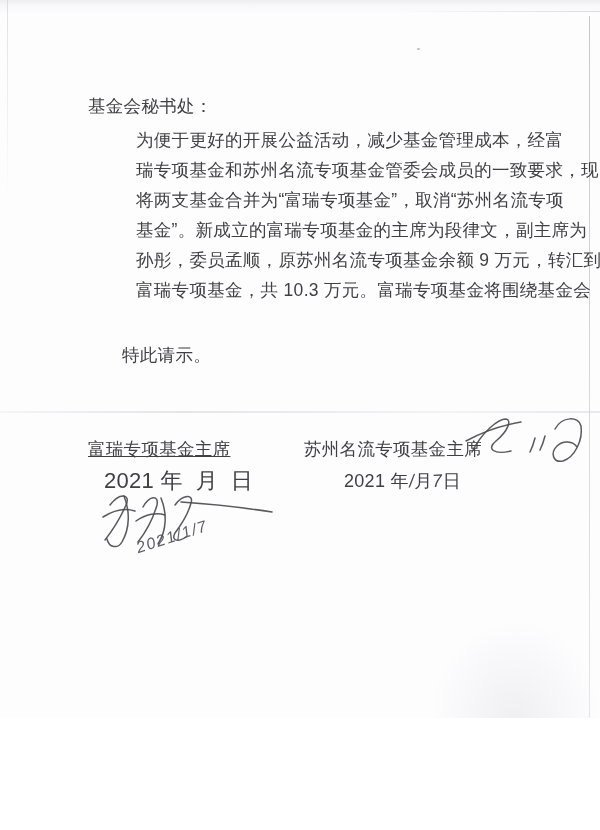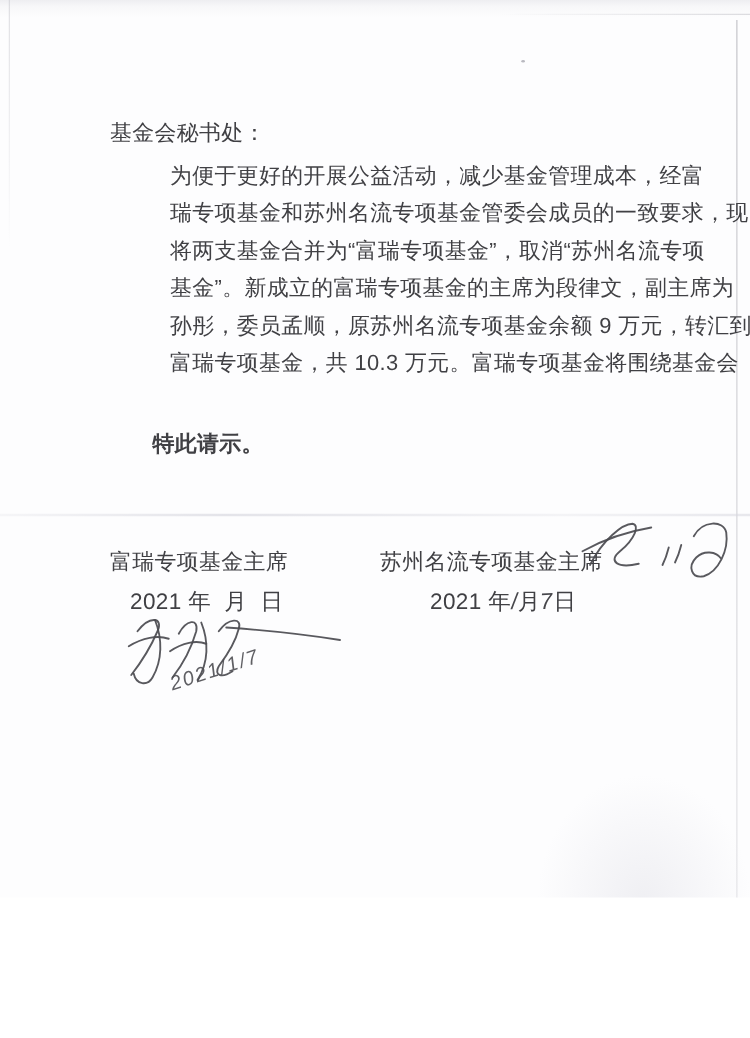--- a/index.html
+++ b/index.html
@@ -26,25 +26,25 @@
   .blotch      { position:absolute; left:430px; top:620px; width:170px; height:200px;
                  background:radial-gradient(closest-side,rgba(228,228,234,.55),rgba(228,228,234,0)); }
   .speck-1 { position:absolute; left:417px; top:48px; width:3px; height:2px; background:#b9b9c0; border-radius:50%; }
   .speck-2 { position:absolute; left:414px; top:768px; width:3px; height:2px; background:#c4c4ca; border-radius:50%; }
 
   
   .txt { position:absolute; white-space:pre; font-size:17.5px; line-height:22px;
          letter-spacing:0.3px; color:#404044; }
   .salutation { left:88px; top:95px; }
   .bodyline   { left:88px; width:450px;margin-left:48px; }
-  .closing    { left:122px; top:344px;font-weight:bold; }
+  .closing    { left:122px; top:344px; }
 
-  .sig-title-left  { left:88px;  top:438px; font-weight:500; }
+  .sig-title-left  { left:88px;  top:438px; font-weight:500;text-decoration:underline; }
   .sig-title-right { left:304px; top:438px; font-weight:500; }
-  .date-left       { left:104px; top:470px; font-size:18px; }
+  .date-left       { left:104px; top:470px; font-size:22px; }
   .date-right      { left:344px; top:470px; font-size:18px; }
 
   .hw-digit { display:inline-block; font-style:italic; color:#47474c; transform:rotate(-4deg); }
 
   
   .sig-svg { position:absolute; }
   .sig-svg path { fill:none; stroke:#4b4b50; stroke-width:1.5; stroke-linecap:round; stroke-linejoin:round; opacity:.92; }
   .hw-note { position:absolute; left:134px; top:540px; font-size:16px; font-style:italic;
              letter-spacing:1.5px; color:#4e4e53; transform:rotate(-18deg); transform-origin:left top;
              white-space:pre; opacity:.9; }

